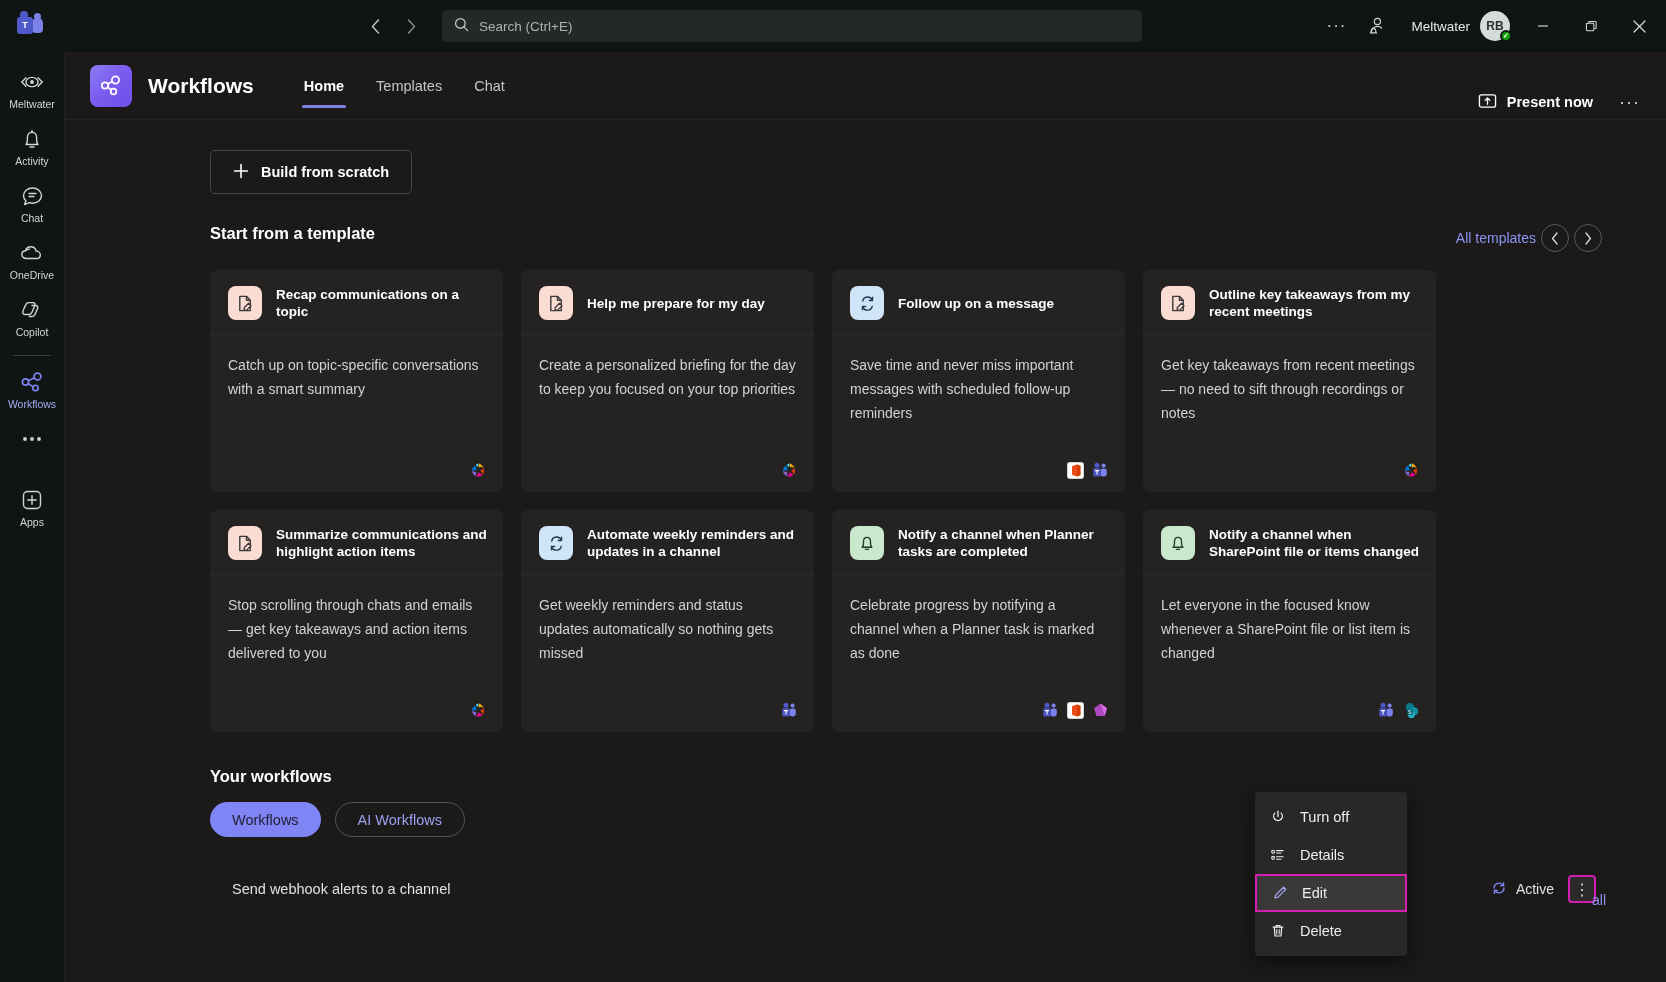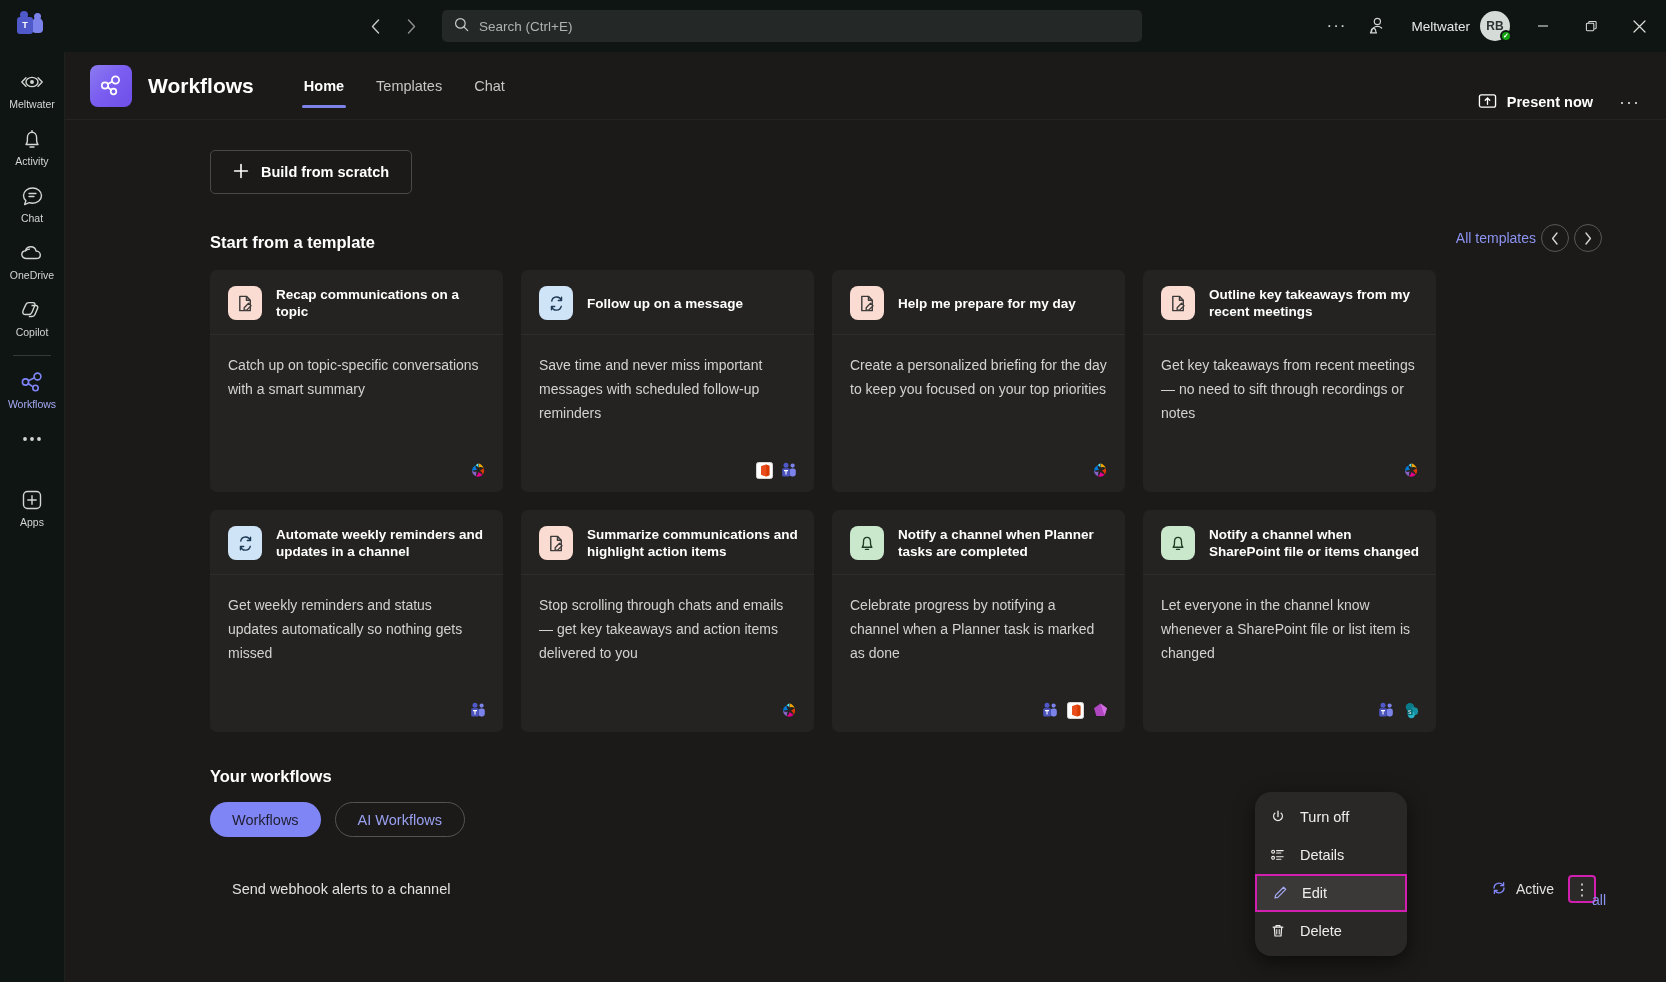--- a/index.html
+++ b/index.html
@@ -144,21 +144,21 @@
     font-size: 14.5px; font-family: inherit; flex: 1;
   }
   .find-box input::placeholder { color: #a3a09e; }
   .build-btn {
     display: flex; align-items: center; gap: 12px; height: 44px; padding: 0 22px;
     background: #1b1a19; border: 1px solid #4a4846; border-radius: 5px;
     color: #ffffff; font-size: 14.5px; font-weight: bold; cursor: pointer;
   }
 
   .section-row {
-    display: flex; align-items: flex-end; justify-content: space-between;
+    display: flex; align-items: flex-start; justify-content: space-between;
     margin-top: 30px; padding-right: 4px;
   }
   .section-title { color: #ffffff; font-size: 16.5px; font-weight: bold; }
   .section-right { display: flex; align-items: center; gap: 5px; margin-left: 13px; }
   .link-all { color: #8c93f0; font-size: 14px; cursor: pointer; }
   .carousel-btn {
     width: 28px; height: 28px; border-radius: 50%; border: 1px solid #5a5856;
     display: flex; align-items: center; justify-content: center;
     color: #d6d4d2; font-size: 13px; cursor: pointer; background: #1b1a19;
   }
@@ -212,21 +212,21 @@
   .wf-more {
     width: 28px; height: 28px; border-radius: 4px;
     display: flex; align-items: center; justify-content: center;
     color: #d6d4d2; font-size: 16px; cursor: pointer;
     border: 2px solid #d11fb0; background: #2b2a29;
   }
 
   
   .ctx-menu {
     position: absolute; left: 1190px; top: 672px; width: 152px;
-    background: #292827; border-radius: 16px; padding: 6px 0;
+    background: #292827; border-radius: 4px; padding: 6px 0;
     box-shadow: 0 6px 20px rgba(0,0,0,0.55); z-index: 40;
   }
   .ctx-item {
     display: flex; align-items: center; gap: 14px; height: 38px;
     padding: 0 14px; color: #f0eeec; font-size: 14.5px; cursor: pointer;
   }
   .ctx-item.highlight { background: #3a3938; border: 2px solid #d11fb0; }
   .ctx-ico { width: 17px; display: flex; align-items: center; justify-content: center; }
 
   .all-link-bottom {
@@ -493,94 +493,31 @@
                     <path d="M5.8 14.2 C3.6 13.3 2.1 11.2 2 8.8 C3.2 9.9 5 10.2 6.5 9.5 Z" fill="#8661c5"></path>
                     <path d="M2 8.8 C2 6.3 3.5 4.1 5.8 3.2 C5.4 4.9 5.9 6.7 7.2 7.8 Z" fill="#0078d4"></path>
                     <path d="M5.8 3.2 C6.6 2.3 7.5 1.7 8.5 1.5 C8 2.8 8.1 4.3 8.8 5.5 Z" fill="#50e6ff"></path>
                   </svg>
               </span>
             </div>
           </div>
 
           <div class="tcard">
             <div class="tcard-head">
-              <div class="tcard-icon" style="background:#cfe4f7">
-                <svg width="19" height="19" viewBox="0 0 20 20">
-                  <path d="M5 7.5 A5.2 5.2 0 0 1 15 6.6" fill="none" stroke="#1f3b55" stroke-width="1.5" stroke-linecap="round"></path>
-                  <path d="M15 13 A5.2 5.2 0 0 1 5 13.4" fill="none" stroke="#1f3b55" stroke-width="1.5" stroke-linecap="round"></path>
-                  <path d="M15.3 3.4 L15.3 6.9 L11.9 6.9" fill="none" stroke="#1f3b55" stroke-width="1.5" stroke-linecap="round" stroke-linejoin="round"></path>
-                  <path d="M4.7 16.6 L4.7 13.1 L8.1 13.1" fill="none" stroke="#1f3b55" stroke-width="1.5" stroke-linecap="round" stroke-linejoin="round"></path>
-                </svg>
-              </div>
-              <div class="tcard-title">Follow up on a message</div>
-            </div>
-            <div class="tcard-body">
-                <div class="tcard-desc">Save time and never miss important messages with scheduled follow-up reminders</div>
-              </div>
-            <div class="tcard-foot">
-              <span class="mini-icon">
-                <svg width="17" height="17" viewBox="0 0 17 17">
-                    <rect x="0.5" y="0.5" width="16" height="16" rx="2" fill="#ffffff" stroke="#d8d6d4"></rect>
-                    <path d="M10.4 2.4 L5.2 4.3 V12.8 L10.4 14.6 L13.6 13.3 V3.7 Z" fill="#d83b01"></path>
-                    <path d="M10.4 2.4 V14.6 L5.2 12.8 V4.3 Z" fill="#ea4d1c"></path>
-                  </svg>
-              </span>
-              <span class="mini-icon">
-                <svg width="17" height="17" viewBox="0 0 17 17">
-                    <circle cx="11.6" cy="3.6" r="2.1" fill="#7b83eb"></circle>
-                    <rect x="8.6" y="6.4" width="6.2" height="8" rx="2.4" fill="#7b83eb"></rect>
-                    <circle cx="5" cy="3.2" r="2.5" fill="#5059c9"></circle>
-                    <rect x="1.2" y="6.2" width="7.6" height="8.4" rx="1.4" fill="#4b53bc"></rect>
-                    <path d="M3 8.6 H7 M5 8.6 V12.6" stroke="#ffffff" stroke-width="1.1"></path>
-                  </svg>
-              </span>
-            </div>
-          </div>
-
-          <div class="tcard">
-            <div class="tcard-head">
               <div class="tcard-icon" style="background:#fadcd2">
                 <svg width="19" height="19" viewBox="0 0 20 20">
                     <path d="M4 2.5 h7 l4 4 v11 h-11 z" fill="none" stroke="#3b3a39" stroke-width="1.5" stroke-linejoin="round"></path>
                     <path d="M11 2.5 v4 h4" fill="none" stroke="#3b3a39" stroke-width="1.5" stroke-linejoin="round"></path>
                     <path d="M13.2 9.8 l2.6 2.6 l-4.6 4.6 h-2.6 v-2.6 z" fill="#fadcd2" stroke="#3b3a39" stroke-width="1.4" stroke-linejoin="round"></path>
                   </svg>
               </div>
               <div class="tcard-title">Help me prepare for my day</div>
             </div>
             <div class="tcard-body">
                 <div class="tcard-desc">Create a personalized briefing for the day to keep you focused on your top priorities</div>
-              </div>
-            <div class="tcard-foot">
-              <span class="mini-icon">
-                <svg width="17" height="17" viewBox="0 0 17 17">
-                    <path d="M8.5 1.5 C11 2 13 3.8 13.6 6.2 C12.4 5 10.6 4.6 9 5.4 Z" fill="#f0a500"></path>
-                    <path d="M13.6 6.2 C14.6 8.4 14.2 11 12.6 12.8 C12.6 11 11.6 9.4 10 8.7 Z" fill="#d83b01"></path>
-                    <path d="M12.6 12.8 C10.8 14.6 8.1 15.1 5.8 14.2 C7.4 13.4 8.3 11.8 8.3 10.1 Z" fill="#e3008c"></path>
-                    <path d="M5.8 14.2 C3.6 13.3 2.1 11.2 2 8.8 C3.2 9.9 5 10.2 6.5 9.5 Z" fill="#8661c5"></path>
-                    <path d="M2 8.8 C2 6.3 3.5 4.1 5.8 3.2 C5.4 4.9 5.9 6.7 7.2 7.8 Z" fill="#0078d4"></path>
-                    <path d="M5.8 3.2 C6.6 2.3 7.5 1.7 8.5 1.5 C8 2.8 8.1 4.3 8.8 5.5 Z" fill="#50e6ff"></path>
-                  </svg>
-              </span>
-            </div>
-          </div>
-
-          <div class="tcard">
-            <div class="tcard-head">
-              <div class="tcard-icon" style="background:#fadcd2">
-                <svg width="19" height="19" viewBox="0 0 20 20">
-                    <path d="M4 2.5 h7 l4 4 v11 h-11 z" fill="none" stroke="#3b3a39" stroke-width="1.5" stroke-linejoin="round"></path>
-                    <path d="M11 2.5 v4 h4" fill="none" stroke="#3b3a39" stroke-width="1.5" stroke-linejoin="round"></path>
-                    <path d="M13.2 9.8 l2.6 2.6 l-4.6 4.6 h-2.6 v-2.6 z" fill="#fadcd2" stroke="#3b3a39" stroke-width="1.4" stroke-linejoin="round"></path>
-                  </svg>
-              </div>
-              <div class="tcard-title">Outline key takeaways from my recent meetings</div>
-            </div>
-            <div class="tcard-body">
-                <div class="tcard-desc">Get key takeaways from recent meetings — no need to sift through recordings or notes</div>
               </div>
             <div class="tcard-foot">
               <span class="mini-icon">
                 <svg width="17" height="17" viewBox="0 0 17 17">
                     <path d="M8.5 1.5 C11 2 13 3.8 13.6 6.2 C12.4 5 10.6 4.6 9 5.4 Z" fill="#f0a500"></path>
                     <path d="M13.6 6.2 C14.6 8.4 14.2 11 12.6 12.8 C12.6 11 11.6 9.4 10 8.7 Z" fill="#d83b01"></path>
                     <path d="M12.6 12.8 C10.8 14.6 8.1 15.1 5.8 14.2 C7.4 13.4 8.3 11.8 8.3 10.1 Z" fill="#e3008c"></path>
                     <path d="M5.8 14.2 C3.6 13.3 2.1 11.2 2 8.8 C3.2 9.9 5 10.2 6.5 9.5 Z" fill="#8661c5"></path>
                     <path d="M2 8.8 C2 6.3 3.5 4.1 5.8 3.2 C5.4 4.9 5.9 6.7 7.2 7.8 Z" fill="#0078d4"></path>
                     <path d="M5.8 3.2 C6.6 2.3 7.5 1.7 8.5 1.5 C8 2.8 8.1 4.3 8.8 5.5 Z" fill="#50e6ff"></path>
@@ -592,26 +529,33 @@
           <div class="tcard">
             <div class="tcard-head">
               <div class="tcard-icon" style="background:#cfe4f7">
                 <svg width="19" height="19" viewBox="0 0 20 20">
                   <path d="M5 7.5 A5.2 5.2 0 0 1 15 6.6" fill="none" stroke="#1f3b55" stroke-width="1.5" stroke-linecap="round"></path>
                   <path d="M15 13 A5.2 5.2 0 0 1 5 13.4" fill="none" stroke="#1f3b55" stroke-width="1.5" stroke-linecap="round"></path>
                   <path d="M15.3 3.4 L15.3 6.9 L11.9 6.9" fill="none" stroke="#1f3b55" stroke-width="1.5" stroke-linecap="round" stroke-linejoin="round"></path>
                   <path d="M4.7 16.6 L4.7 13.1 L8.1 13.1" fill="none" stroke="#1f3b55" stroke-width="1.5" stroke-linecap="round" stroke-linejoin="round"></path>
                 </svg>
               </div>
-              <div class="tcard-title">Automate weekly reminders and updates in a channel</div>
+              <div class="tcard-title">Follow up on a message</div>
             </div>
             <div class="tcard-body">
-                <div class="tcard-desc">Get weekly reminders and status updates automatically so nothing gets missed</div>
+                <div class="tcard-desc">Save time and never miss important messages with scheduled follow-up reminders</div>
               </div>
             <div class="tcard-foot">
+              <span class="mini-icon">
+                <svg width="17" height="17" viewBox="0 0 17 17">
+                    <rect x="0.5" y="0.5" width="16" height="16" rx="2" fill="#ffffff" stroke="#d8d6d4"></rect>
+                    <path d="M10.4 2.4 L5.2 4.3 V12.8 L10.4 14.6 L13.6 13.3 V3.7 Z" fill="#d83b01"></path>
+                    <path d="M10.4 2.4 V14.6 L5.2 12.8 V4.3 Z" fill="#ea4d1c"></path>
+                  </svg>
+              </span>
               <span class="mini-icon">
                 <svg width="17" height="17" viewBox="0 0 17 17">
                     <circle cx="11.6" cy="3.6" r="2.1" fill="#7b83eb"></circle>
                     <rect x="8.6" y="6.4" width="6.2" height="8" rx="2.4" fill="#7b83eb"></rect>
                     <circle cx="5" cy="3.2" r="2.5" fill="#5059c9"></circle>
                     <rect x="1.2" y="6.2" width="7.6" height="8.4" rx="1.4" fill="#4b53bc"></rect>
                     <path d="M3 8.6 H7 M5 8.6 V12.6" stroke="#ffffff" stroke-width="1.1"></path>
                   </svg>
               </span>
             </div>
@@ -619,34 +563,90 @@
 
           <div class="tcard">
             <div class="tcard-head">
               <div class="tcard-icon" style="background:#fadcd2">
                 <svg width="19" height="19" viewBox="0 0 20 20">
                     <path d="M4 2.5 h7 l4 4 v11 h-11 z" fill="none" stroke="#3b3a39" stroke-width="1.5" stroke-linejoin="round"></path>
                     <path d="M11 2.5 v4 h4" fill="none" stroke="#3b3a39" stroke-width="1.5" stroke-linejoin="round"></path>
                     <path d="M13.2 9.8 l2.6 2.6 l-4.6 4.6 h-2.6 v-2.6 z" fill="#fadcd2" stroke="#3b3a39" stroke-width="1.4" stroke-linejoin="round"></path>
                   </svg>
               </div>
-              <div class="tcard-title">Summarize communications and highlight action items</div>
+              <div class="tcard-title">Outline key takeaways from my recent meetings</div>
             </div>
             <div class="tcard-body">
-                <div class="tcard-desc">Stop scrolling through chats and emails — get key takeaways and action items delivered to you</div>
+                <div class="tcard-desc">Get key takeaways from recent meetings — no need to sift through recordings or notes</div>
               </div>
             <div class="tcard-foot">
               <span class="mini-icon">
                 <svg width="17" height="17" viewBox="0 0 17 17">
                     <path d="M8.5 1.5 C11 2 13 3.8 13.6 6.2 C12.4 5 10.6 4.6 9 5.4 Z" fill="#f0a500"></path>
                     <path d="M13.6 6.2 C14.6 8.4 14.2 11 12.6 12.8 C12.6 11 11.6 9.4 10 8.7 Z" fill="#d83b01"></path>
                     <path d="M12.6 12.8 C10.8 14.6 8.1 15.1 5.8 14.2 C7.4 13.4 8.3 11.8 8.3 10.1 Z" fill="#e3008c"></path>
                     <path d="M5.8 14.2 C3.6 13.3 2.1 11.2 2 8.8 C3.2 9.9 5 10.2 6.5 9.5 Z" fill="#8661c5"></path>
                     <path d="M2 8.8 C2 6.3 3.5 4.1 5.8 3.2 C5.4 4.9 5.9 6.7 7.2 7.8 Z" fill="#0078d4"></path>
                     <path d="M5.8 3.2 C6.6 2.3 7.5 1.7 8.5 1.5 C8 2.8 8.1 4.3 8.8 5.5 Z" fill="#50e6ff"></path>
+                  </svg>
+              </span>
+            </div>
+          </div>
+
+          <div class="tcard">
+            <div class="tcard-head">
+              <div class="tcard-icon" style="background:#fadcd2">
+                <svg width="19" height="19" viewBox="0 0 20 20">
+                    <path d="M4 2.5 h7 l4 4 v11 h-11 z" fill="none" stroke="#3b3a39" stroke-width="1.5" stroke-linejoin="round"></path>
+                    <path d="M11 2.5 v4 h4" fill="none" stroke="#3b3a39" stroke-width="1.5" stroke-linejoin="round"></path>
+                    <path d="M13.2 9.8 l2.6 2.6 l-4.6 4.6 h-2.6 v-2.6 z" fill="#fadcd2" stroke="#3b3a39" stroke-width="1.4" stroke-linejoin="round"></path>
+                  </svg>
+              </div>
+              <div class="tcard-title">Summarize communications and highlight action items</div>
+            </div>
+            <div class="tcard-body">
+                <div class="tcard-desc">Stop scrolling through chats and emails — get key takeaways and action items delivered to you</div>
+              </div>
+            <div class="tcard-foot">
+              <span class="mini-icon">
+                <svg width="17" height="17" viewBox="0 0 17 17">
+                    <path d="M8.5 1.5 C11 2 13 3.8 13.6 6.2 C12.4 5 10.6 4.6 9 5.4 Z" fill="#f0a500"></path>
+                    <path d="M13.6 6.2 C14.6 8.4 14.2 11 12.6 12.8 C12.6 11 11.6 9.4 10 8.7 Z" fill="#d83b01"></path>
+                    <path d="M12.6 12.8 C10.8 14.6 8.1 15.1 5.8 14.2 C7.4 13.4 8.3 11.8 8.3 10.1 Z" fill="#e3008c"></path>
+                    <path d="M5.8 14.2 C3.6 13.3 2.1 11.2 2 8.8 C3.2 9.9 5 10.2 6.5 9.5 Z" fill="#8661c5"></path>
+                    <path d="M2 8.8 C2 6.3 3.5 4.1 5.8 3.2 C5.4 4.9 5.9 6.7 7.2 7.8 Z" fill="#0078d4"></path>
+                    <path d="M5.8 3.2 C6.6 2.3 7.5 1.7 8.5 1.5 C8 2.8 8.1 4.3 8.8 5.5 Z" fill="#50e6ff"></path>
+                  </svg>
+              </span>
+            </div>
+          </div>
+
+          <div class="tcard">
+            <div class="tcard-head">
+              <div class="tcard-icon" style="background:#cfe4f7">
+                <svg width="19" height="19" viewBox="0 0 20 20">
+                  <path d="M5 7.5 A5.2 5.2 0 0 1 15 6.6" fill="none" stroke="#1f3b55" stroke-width="1.5" stroke-linecap="round"></path>
+                  <path d="M15 13 A5.2 5.2 0 0 1 5 13.4" fill="none" stroke="#1f3b55" stroke-width="1.5" stroke-linecap="round"></path>
+                  <path d="M15.3 3.4 L15.3 6.9 L11.9 6.9" fill="none" stroke="#1f3b55" stroke-width="1.5" stroke-linecap="round" stroke-linejoin="round"></path>
+                  <path d="M4.7 16.6 L4.7 13.1 L8.1 13.1" fill="none" stroke="#1f3b55" stroke-width="1.5" stroke-linecap="round" stroke-linejoin="round"></path>
+                </svg>
+              </div>
+              <div class="tcard-title">Automate weekly reminders and updates in a channel</div>
+            </div>
+            <div class="tcard-body">
+                <div class="tcard-desc">Get weekly reminders and status updates automatically so nothing gets missed</div>
+              </div>
+            <div class="tcard-foot">
+              <span class="mini-icon">
+                <svg width="17" height="17" viewBox="0 0 17 17">
+                    <circle cx="11.6" cy="3.6" r="2.1" fill="#7b83eb"></circle>
+                    <rect x="8.6" y="6.4" width="6.2" height="8" rx="2.4" fill="#7b83eb"></rect>
+                    <circle cx="5" cy="3.2" r="2.5" fill="#5059c9"></circle>
+                    <rect x="1.2" y="6.2" width="7.6" height="8.4" rx="1.4" fill="#4b53bc"></rect>
+                    <path d="M3 8.6 H7 M5 8.6 V12.6" stroke="#ffffff" stroke-width="1.1"></path>
                   </svg>
               </span>
             </div>
           </div>
 
           <div class="tcard">
             <div class="tcard-head">
               <div class="tcard-icon" style="background:#c9e8cc">
                 <svg width="18" height="19" viewBox="0 0 20 20">
                   <path d="M4.6 14.2 C4.6 14.2 6.1 13 6.1 9.8 V8 C6.1 5.2 7.8 3.2 10 3.2 C12.2 3.2 13.9 5.2 13.9 8 V9.8 C13.9 13 15.4 14.2 15.4 14.2 Z" fill="none" stroke="#1f3d25" stroke-width="1.5" stroke-linejoin="round"></path>
@@ -688,21 +688,21 @@
             <div class="tcard-head">
               <div class="tcard-icon" style="background:#c9e8cc">
                 <svg width="18" height="19" viewBox="0 0 20 20">
                   <path d="M4.6 14.2 C4.6 14.2 6.1 13 6.1 9.8 V8 C6.1 5.2 7.8 3.2 10 3.2 C12.2 3.2 13.9 5.2 13.9 8 V9.8 C13.9 13 15.4 14.2 15.4 14.2 Z" fill="none" stroke="#1f3d25" stroke-width="1.5" stroke-linejoin="round"></path>
                   <path d="M8.3 16.6 H11.7" stroke="#1f3d25" stroke-width="1.5" stroke-linecap="round"></path>
                 </svg>
               </div>
               <div class="tcard-title">Notify a channel when SharePoint file or items changed</div>
             </div>
             <div class="tcard-body">
-                <div class="tcard-desc">Let everyone in the channel know whenever a SharePoint file or list item is changed</div>
+                <div class="tcard-desc">Let everyone in the focused know whenever a SharePoint file or list item is changed</div>
               </div>
             <div class="tcard-foot">
               <span class="mini-icon">
                 <svg width="17" height="17" viewBox="0 0 17 17">
                     <circle cx="11.6" cy="3.6" r="2.1" fill="#7b83eb"></circle>
                     <rect x="8.6" y="6.4" width="6.2" height="8" rx="2.4" fill="#7b83eb"></rect>
                     <circle cx="5" cy="3.2" r="2.5" fill="#5059c9"></circle>
                     <rect x="1.2" y="6.2" width="7.6" height="8.4" rx="1.4" fill="#4b53bc"></rect>
                     <path d="M3 8.6 H7 M5 8.6 V12.6" stroke="#ffffff" stroke-width="1.1"></path>
                   </svg>

